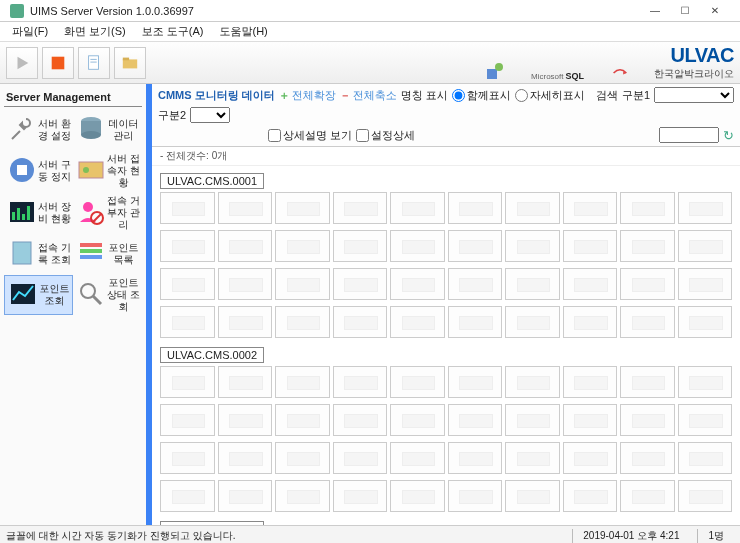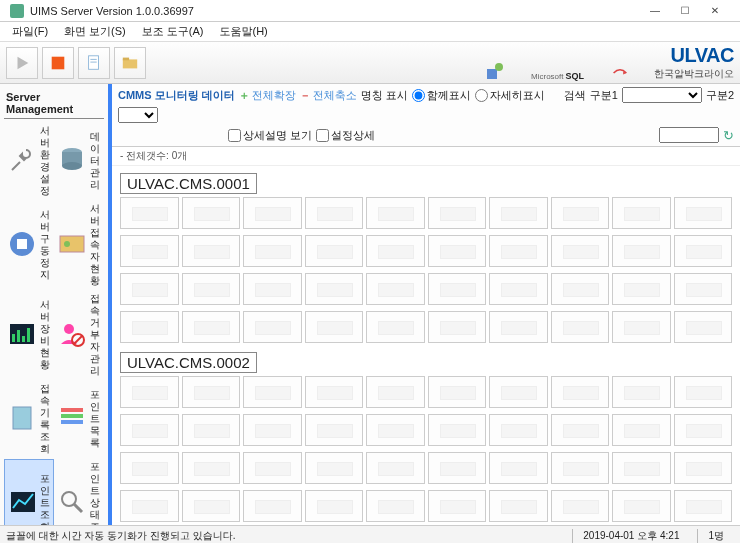--- a/index.html
+++ b/index.html
@@ -10,39 +10,39 @@
   .titlebar .winbtn { width: 30px; height: 20px; display: inline-flex; align-items: center; justify-content: center; font-size: 10px; color: #444; }
   .menubar { display: flex; align-items: center; height: 20px; padding: 0 4px; border-bottom: 1px solid #ddd; background: #fff; }
   .menubar span { padding: 2px 8px; font-size: 11px; }
   .toolbar { display: flex; align-items: center; height: 42px; padding: 2px 6px; border-bottom: 1px solid #ccc; background: linear-gradient(#fefefe,#eee); }
   .toolbar .btn { width: 32px; height: 32px; margin-right: 4px; display: flex; align-items: center; justify-content: center; border: 1px solid #ccc; background: linear-gradient(#fff,#f3f3f3); }
   .toolbar .spacer { flex: 1; }
   .toolbar .logo-right { display: flex; align-items: flex-end; gap: 26px; }
   .toolbar .logo-txt { color: #0050a0; font-weight: bold; font-size: 20px; letter-spacing: -0.5px; }
   .toolbar .logo-sub { font-size: 10px; color: #444; text-align: right; }
   .mainrow { display: flex; height: 441px; }
-  .sidebar { width: 112px; border-right: 4px solid #3b82f6; padding: 4px; background: #fafafa; overflow: hidden; }
+  .sidebar { width: 152px; border-right: 6px solid #3b82f6; padding: 4px; background: #fafafa; overflow: hidden; }
   .sidebar .panel-title { font-weight: bold; font-size: 11px; padding: 3px 2px; border-bottom: 1px solid #888; margin-bottom: 4px; }
   .sidegrid { display: grid; grid-template-columns: 1fr 1fr; gap: 2px 0; }
   .sideitem { display: flex; flex-direction: row; align-items: center; padding: 2px; font-size: 10px; text-align: center; line-height: 1.2; }
   .sideitem.selected { background: #cfe3ff; border: 1px solid #7aa7e6; }
   .sideicon { width: 32px; height: 32px; margin-bottom: 2px; display: flex; align-items: center; justify-content: center; color: #456; }
   .content { flex: 1; display: flex; flex-direction: column; overflow: hidden; }
   .filterbar { border-bottom: 1px solid #ccc; padding: 3px 6px; background: #fdfdfd; display: flex; flex-wrap: wrap; align-items: center; gap: 4px; font-size: 11px; }
   .filterbar .group-blue { color: #2060b0; font-weight: bold; }
   .filterbar .expander { color: #4a90d9; display: inline-flex; align-items: center; gap: 2px; }
   .filterbar .plus { color: #5cb85c; font-weight: bold; }
   .filterbar .minus { color: #d9534f; font-weight: bold; }
   .filterbar label { display: inline-flex; align-items: center; gap: 2px; }
   .filterbar select { font-size: 11px; height: 16px; }
   .filterbar input[type=text] { height: 16px; width: 60px; font-size: 11px; }
   .filterbar .row2 { width: 100%; display: flex; align-items: center; gap: 4px; padding-left: 110px; }
   .countbar { font-size: 10px; color: #555; padding: 2px 8px; border-bottom: 1px solid #eee; }
   .scrollarea { flex: 1; overflow-y: auto; padding: 4px 8px; }
-  .group-hdr { display: inline-block; border: 1px solid #888; padding: 1px 6px; font-size: 15px; background: #fff; margin: 3px 0; }
+  .group-hdr { display: inline-block; border: 1px solid #888; padding: 1px 6px; font-size: 11px; background: #fff; margin: 3px 0; }
   .cellgrid { display: grid; grid-template-columns: repeat(10, 1fr); gap: 3px; margin-bottom: 6px; }
   .cell { height: 32px; border: 1px solid #ccc; background: #fdfdfd; position: relative; }
   .cell::after { content:''; position:absolute; left:20%; top:30%; width:60%; height:40%; background:#f5f5f5; border:1px solid #eee; }
   .statusbar { height: 21px; border-top: 1px solid #ccc; background: #f4f4f4; display: flex; align-items: center; font-size: 10px; padding: 0 6px; gap: 8px; }
   .statusbar .sfill { flex: 1; }
   .statusbar .scell { border-left: 1px solid #bbb; padding: 0 10px; }
   ::-webkit-scrollbar { width: 13px; }
   ::-webkit-scrollbar-track { background: #eee; border-left:1px solid #ccc; }
   ::-webkit-scrollbar-thumb { background: #ccc; border:1px solid #aaa; }
 </style>

